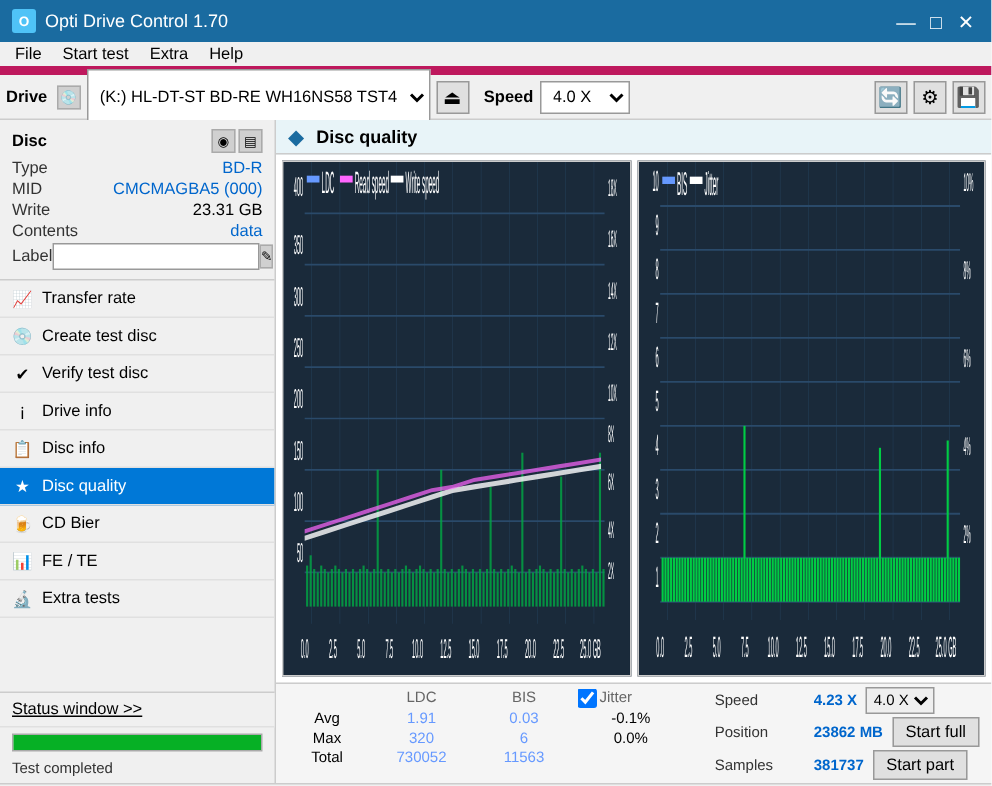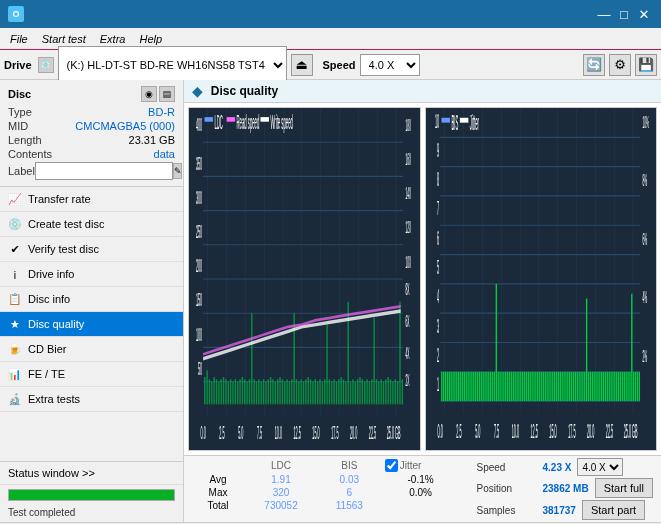--- a/index.html
+++ b/index.html
@@ -6,21 +6,21 @@
     body { width: 661px; height: 524px; font-family: 'Segoe UI', Tahoma, sans-serif; font-size: 11px; background: #f0f0f0; overflow: hidden; }
 
     
     .title-bar { background: #1a6ba0; color: white; height: 28px; display: flex; align-items: center; justify-content: space-between; padding: 0 8px; font-size: 12px; }
     .title-bar-left { display: flex; align-items: center; gap: 6px; }
     .title-icon { width: 16px; height: 16px; background: #4fc3f7; border-radius: 2px; display: flex; align-items: center; justify-content: center; font-size: 9px; color: white; font-weight: bold; }
     .title-controls { display: flex; gap: 2px; }
     .title-btn { width: 18px; height: 18px; background: transparent; border: none; color: white; cursor: pointer; font-size: 13px; display: flex; align-items: center; justify-content: center; }
 
     
-    .menu-bar { background: #f0f0f0; border-bottom: 1px solid #be185d; height: 22px; display: flex; align-items: center; padding: 0 4px; gap: 2px; font-style: italic; }
+    .menu-bar { background: #f0f0f0; border-bottom: 6px solid #be185d; height: 22px; display: flex; align-items: center; padding: 0 4px; gap: 2px; }
     .menu-item { padding: 2px 6px; font-size: 11px; cursor: pointer; border-radius: 2px; }
 
     
     .toolbar { background: #f0f0f0; border-bottom: 1px solid #ccc; height: 30px; display: flex; align-items: center; padding: 2px 4px; gap: 4px; }
     .toolbar-label { font-size: 11px; font-weight: bold; margin-right: 2px; }
     .drive-select { height: 38px; font-size: 11px; border: 1px solid #999; background: white; padding: 0 4px; min-width: 200px; }
     .toolbar-icon-btn { width: 22px; height: 22px; background: #e0e0e0; border: 1px solid #999; cursor: pointer; display: flex; align-items: center; justify-content: center; font-size: 13px; }
     .speed-label { font-size: 11px; font-weight: bold; margin-left: 6px; }
     .speed-select { height: 22px; font-size: 11px; border: 1px solid #999; background: white; padding: 0 4px; width: 60px; }
     .toolbar-spacer { flex: 1; }
@@ -45,21 +45,21 @@
     .label-input { flex: 1; height: 18px; border: 1px solid #999; background: white; font-size: 10px; padding: 0 2px; }
 
     
     .nav-items { flex: 1; overflow-y: auto; }
     .nav-item { display: flex; align-items: center; gap: 6px; padding: 5px 8px; cursor: pointer; font-size: 11px; border-bottom: 1px solid #e0e0e0; }
     .nav-item.active { background: #0078d7; color: white; }
     .nav-item .nav-icon { width: 14px; height: 14px; flex-shrink: 0; display: flex; align-items: center; justify-content: center; }
 
     
     .status-area { border-top: 1px solid #ccc; }
-    .status-window-btn { padding: 5px 8px; font-size: 11px; cursor: pointer; display: flex; align-items: center; gap: 4px; background: #f0f0f0; border-bottom: 1px solid #e0e0e0; }
+    .status-window-btn { padding: 5px 8px; font-size: 11px; cursor: pointer; display: flex; align-items: center; gap: 4px; background: #f0f0f0; border-bottom: 1px solid #e0e0e0; text-decoration: underline; }
     .progress-area { padding: 4px 8px; display: flex; align-items: center; gap: 4px; }
     .progress-bar-outer { flex: 1; height: 12px; background: #e0e0e0; border: 1px solid #aaa; }
     .progress-bar-inner { height: 100%; background: #06b025; }
 
     
     .content { flex: 1; background: white; display: flex; flex-direction: column; overflow: hidden; }
     .content-header { background: #e8f4f8; border-bottom: 1px solid #ccc; padding: 3px 8px; display: flex; align-items: center; gap: 8px; }
     .content-icon { color: #1a6ba0; font-size: 14px; }
     .content-title { font-weight: bold; font-size: 12px; }
 
@@ -87,20 +87,21 @@
 
     
     .bottom-bar { height: 22px; background: #f0f0f0; border-top: 1px solid #ccc; display: flex; align-items: center; padding: 0 8px; gap: 8px; font-size: 11px; }
   </style>
 </head>
 <body>
 
 <div class="title-bar">
   <div class="title-bar-left">
     <div class="title-icon">O</div>
+    <span>Opti Drive Control 1.70</span>
   </div>
   <div class="title-controls">
     <button class="title-btn">—</button>
     <button class="title-btn">□</button>
     <button class="title-btn close">✕</button>
   </div>
 </div>
 
 <div class="menu-bar">
   <div class="menu-item">File</div>
@@ -143,21 +144,21 @@
       </div>
       <div class="disc-row">
         <span class="disc-key">Type</span>
         <span class="disc-val">BD-R</span>
       </div>
       <div class="disc-row">
         <span class="disc-key">MID</span>
         <span class="disc-val">CMCMAGBA5 (000)</span>
       </div>
       <div class="disc-row">
-        <span class="disc-key">Length</span>
+        <span class="disc-key">Write</span>
         <span class="disc-val-black">23.31 GB</span>
       </div>
       <div class="disc-row">
         <span class="disc-key">Contents</span>
         <span class="disc-val">data</span>
       </div>
       <div class="label-row">
         <span class="disc-key">Label</span>
         <input class="label-input" type="text" style="">
         <div class="small-icon">✎</div>

